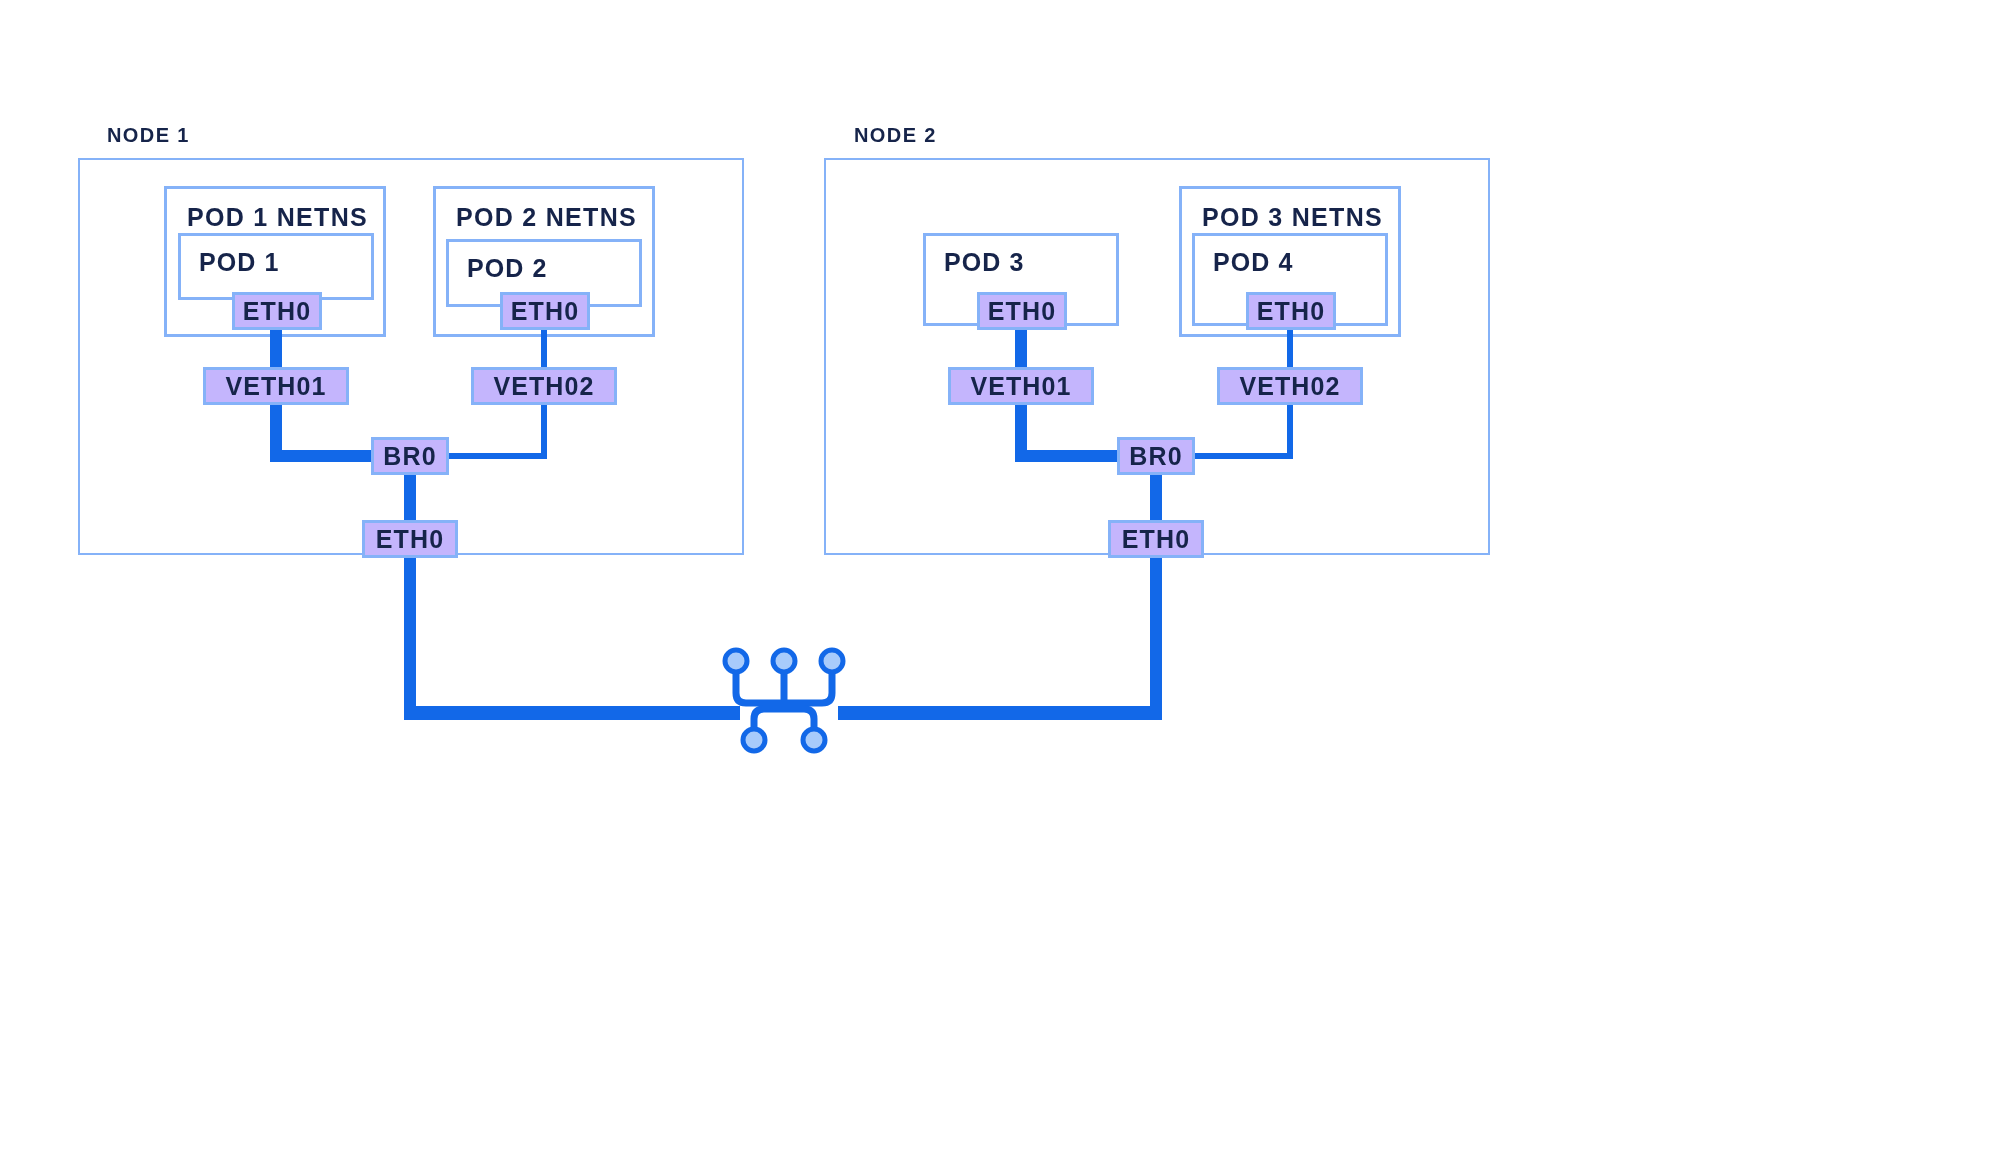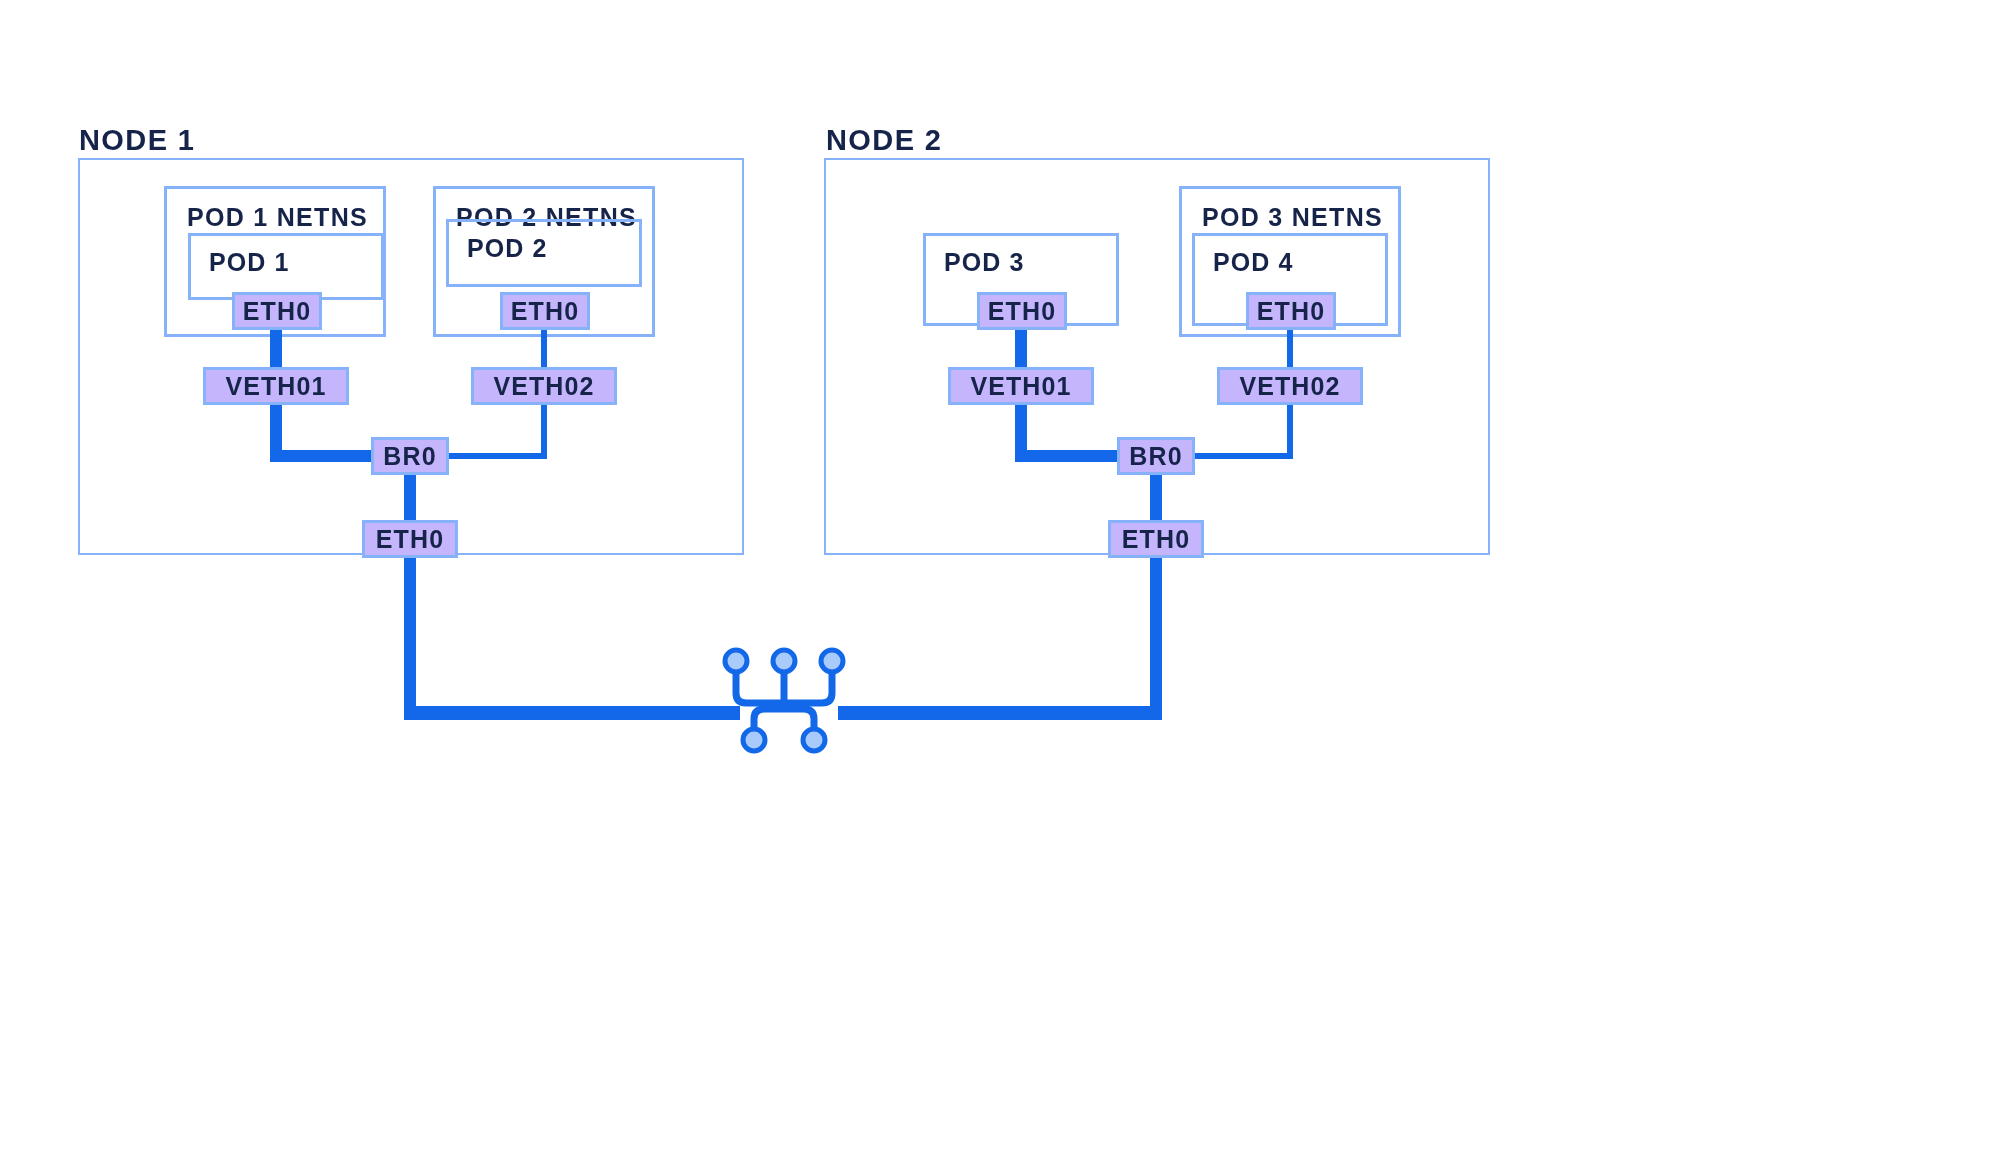--- a/index.html
+++ b/index.html
@@ -16,23 +16,24 @@
     overflow:hidden;
   }
   #stage{position:relative;width:1999px;height:1176px;}
 
   
   .abs{position:absolute;box-sizing:border-box;}
 
   .node-label{
     color:var(--ink);
     font-weight:bold;
-    font-size:29px;
+    font-size:20px;
     letter-spacing:1.4px;
     white-space:nowrap;
+    margin-left:28px;
   }
 
   .node-box{
     border:2px solid var(--bd);
     background:transparent;
   }
 
   .netns-box{
     border:3px solid var(--bd);
     background:transparent;
@@ -98,35 +99,35 @@
 
 <div id="stage">
 
   <div class="abs node-label" style="left:79px;top:124px;">NODE 1</div>
 
   <div class="abs node-box" style="left:78px;top:158px;width:666px;height:397px;"></div>
 
   <div class="abs netns-box" style="left:164px;top:186px;width:222px;height:151px;">
     <span class="netns-title">POD 1 NETNS</span>
   </div>
-  <div class="abs pod-box" style="left:188px;top:233px;width:196px;height:67px;padding-left:35px;">
+  <div class="abs pod-box" style="left:178px;top:233px;width:196px;height:67px;padding-left:35px;">
     <span class="pod-title">POD 1</span>
   </div>
 
   <div class="abs wire thick" style="left:270px;top:326px;width:12px;height:62px;"></div>
   <div class="abs ifbox" style="left:232px;top:292px;width:90px;height:38px;">ETH0</div>
   <div class="abs ifbox" style="left:203px;top:367px;width:146px;height:38px;">VETH01</div>
 
   <div class="abs wire thick" style="left:270px;top:403px;width:12px;height:59px;"></div>
   <div class="abs wire thick" style="left:270px;top:450px;width:110px;height:12px;"></div>
 
   <div class="abs netns-box" style="left:433px;top:186px;width:222px;height:151px;">
     <span class="netns-title">POD 2 NETNS</span>
   </div>
-  <div class="abs pod-box" style="left:446px;top:219px;width:196px;height:68px;">
+  <div class="abs pod-box" style="left:446px;top:239px;width:196px;height:68px;">
     <span class="pod-title">POD 2</span>
   </div>
   <div class="abs wire thin" style="left:541px;top:326px;width:6px;height:62px;"></div>
   <div class="abs ifbox" style="left:500px;top:292px;width:90px;height:38px;">ETH0</div>
   <div class="abs ifbox" style="left:471px;top:367px;width:146px;height:38px;">VETH02</div>
   <div class="abs wire thin" style="left:541px;top:403px;width:6px;height:56px;"></div>
   <div class="abs wire thin" style="left:441px;top:453px;width:106px;height:6px;"></div>
 
   <div class="abs ifbox" style="left:371px;top:437px;width:78px;height:38px;">BR0</div>
   <div class="abs wire thick" style="left:404px;top:473px;width:12px;height:48px;"></div>

